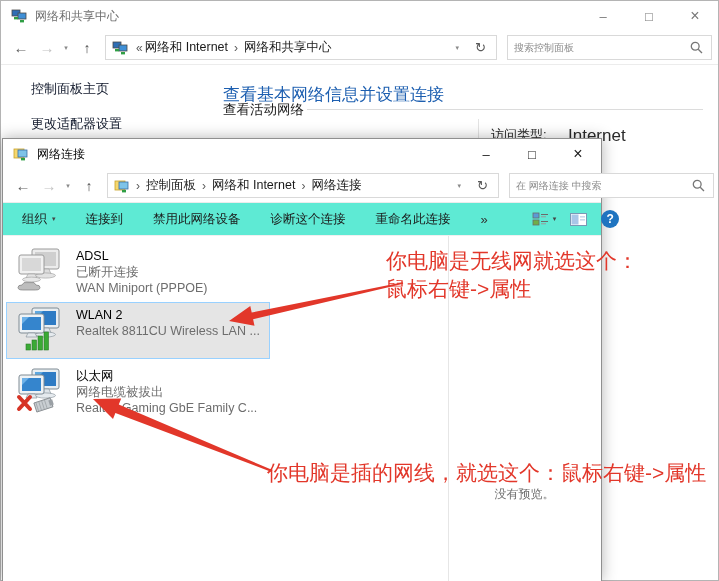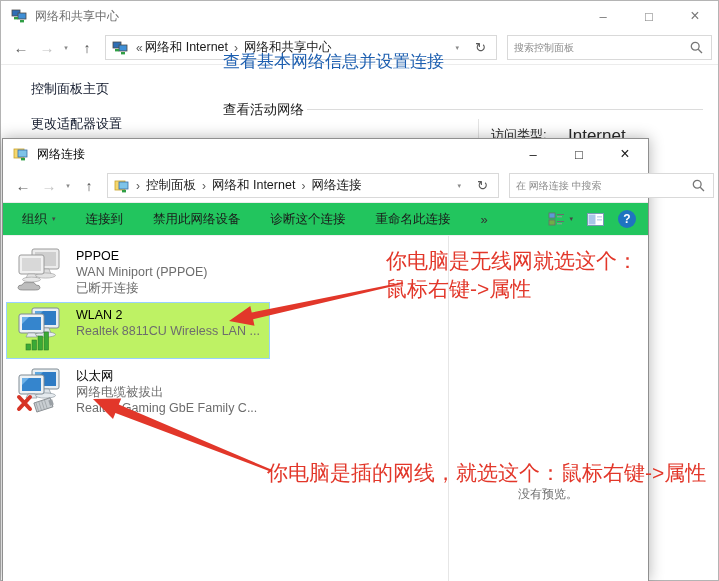--- a/index.html
+++ b/index.html
@@ -5,21 +5,21 @@
   * { box-sizing: border-box; margin: 0; padding: 0; }
   html,body { width:719px; height:581px; }
   body {
     position: relative; overflow: hidden; background:#fff;
     font-family: "Liberation Sans", "DejaVu Sans", sans-serif;
     color:#1a1a1a; -webkit-font-smoothing: antialiased;
   }
   .win { position:absolute; background:#fff; }
   #win-back { inset:0; border:1px solid #b4b4b4; }
   #win-front {
-    left:2px; top:138px; width:647px; height:443px;
+    left:2px; top:138px; width:600px; height:443px;
     border:1px solid #8f8f8f; border-bottom:none;
     box-shadow:0 0 14px rgba(0,0,0,.30); z-index:10;
   }
   
   .titlebar { position:absolute; top:0; left:0; right:0; height:30px; display:flex; align-items:center; background:#fff; }
   .titlebar .app-icon { margin-left:10px; width:16px; height:16px; flex:0 0 16px; }
   .titlebar .title { margin-left:8px; font-size:12px; }
   #win-back .title { color:#6e6e6e; }
   #win-front .title { color:#000; }
   .win-controls { position:absolute; right:0; top:0; height:30px; display:flex; }
@@ -39,40 +39,40 @@
   .crumb-prefix { margin:0 2px 0 8px; color:#5a5a5a; font-size:12px; }
   .crumb { color:#1a1a1a; white-space:nowrap; }
   .bc-caret { position:absolute; right:6px; font-size:7px; color:#8a8a8a; }
   .refreshbox { position:absolute; left:464px; top:4px; width:32px; height:25px; border:1px solid #d9d9d9; border-left:none; display:flex; align-items:center; justify-content:center; font-size:13px; color:#5a5a5a; background:#fff; }
   .searchbox { position:absolute; left:506px; top:4px; width:205px; height:25px; border:1px solid #d9d9d9; display:flex; align-items:center; background:#fff; }
   .searchbox .ph { margin-left:6px; font-size:10px; color:#8c8c8c; white-space:nowrap; }
   .searchbox svg { position:absolute; right:8px; }
   
   .sb-link { position:absolute; left:30px; font-size:13px; color:#0f172a; white-space:nowrap; }
   #sb1 { top:79px; } #sb2 { top:114px; }
-  .cpl-heading { position:absolute; left:222px; top:49px; font-size:17px; color:#1d5fb0; white-space:nowrap; }
+  .cpl-heading { position:absolute; left:222px; top:82px; font-size:17px; color:#1d5fb0; white-space:nowrap; }
   .cpl-section { position:absolute; left:222px; top:100px; font-size:13.5px; color:#1a1a1a; white-space:nowrap; }
   .cpl-rule { position:absolute; left:306px; top:108px; width:396px; height:1px; background:#dcdcdc; }
   .cpl-vline { position:absolute; left:477px; top:118px; width:1px; height:20px; background:#e3e3e3; }
   .acc-label { position:absolute; left:490px; top:125px; font-size:13px; color:#2a2a2a; }
   .acc-value { position:absolute; left:567px; top:125px; font-size:17px; color:#2a2a2a; }
   
-  .toolbar { position:absolute; top:64px; left:0; right:0; height:33px; display:flex; align-items:center; padding-left:19px; background:#22c55e; border-bottom:1px solid #f0f0f0; font-size:12.5px; }
+  .toolbar { position:absolute; top:64px; left:0; right:0; height:33px; display:flex; align-items:center; padding-left:19px; background:#5eead4; border-bottom:1px solid #f0f0f0; font-size:12.5px; }
   .tb-item { margin-right:30px; white-space:nowrap; color:#1a1a1a; display:flex; align-items:center; }
   .tb-caret { font-size:7px; color:#444; margin-left:5px; }
   .tb-overflow { color:#333; font-size:13px; }
   .tb-right { margin-left:auto; display:flex; align-items:center; padding-right:12px; }
   .tb-right > * { margin-left:14px; }
   .help-circle { width:18px; height:18px; border-radius:50%; background:#1f74c0; color:#fff; font-size:12px; font-weight:bold; display:flex; align-items:center; justify-content:center; }
   .view-caret { font-size:7px; color:#444; margin-left:4px; }
   
   .pane-divider { position:absolute; left:445px; top:97px; bottom:0; width:1px; background:#e6e6e6; }
   .adapter { position:absolute; left:3px; width:264px; height:57px; border:1px solid transparent; }
   #adapter-0 { top:104px; } #adapter-1 { top:163px; } #adapter-2 { top:224px; }
-  .adapter.selected { background:#bef264; border-color:#99d1ff; }
+  .adapter.selected { background:#e5e5e5; border-color:#99d1ff; }
   .adapter .ad-icon { position:absolute; left:9px; top:3px; }
   .adapter .ad-text { position:absolute; left:69px; top:4px; line-height:16px; font-size:12.5px; }
   .ad-name { color:#000; }
   .ad-sub { color:#6d6d6d; white-space:nowrap; }
   .preview-empty { position:absolute; left:445px; right:0; top:347px; text-align:center; font-size:12px; color:#6d6d6d; }
   
   #annotation-layer { position:absolute; inset:0; z-index:20; pointer-events:none; }
   .red-note { position:absolute; color:#e2372a; font-size:21px; line-height:28px; white-space:nowrap; }
   #note-wireless { left:386px; top:247px; }
   #note-wired { left:267px; top:459px; }
@@ -218,23 +218,23 @@
       <rect x="19" y="5" width="21" height="14" fill="#cfcfcf"></rect>
       <path d="M26 22 h7 l2 5 h-11 z" fill="#dddddd" stroke="#9a9a9a" stroke-width="0.6"></path>
       <ellipse cx="29.5" cy="28.5" rx="10" ry="2.6" fill="#e2e2e2" stroke="#9a9a9a" stroke-width="0.6"></ellipse>
       <rect x="3" y="8" width="25" height="19" rx="2" fill="#f1f1f1" stroke="#9a9a9a"></rect>
       <rect x="6" y="11" width="19" height="13" fill="#d8d8d8"></rect>
       <path d="M12 27 h7 l2 4 h-11 z" fill="#e4e4e4" stroke="#9a9a9a" stroke-width="0.6"></path>
       <ellipse cx="15.5" cy="32.5" rx="9" ry="2.4" fill="#e8e8e8" stroke="#9a9a9a" stroke-width="0.6"></ellipse>
       <path d="M6 38 q-4 0 -4 2.4 q0 2.6 4.5 2.6 h13 q4.5 0 4.5-2.6 q0-2.4-4-2.4 l-2-2.4 h-10 z" fill="#bdbdbd" stroke="#7d7d7d" stroke-width="0.7"></path>
     </svg>
     <div class="ad-text">
-      <div class="ad-name">PPPOE</div>
+      <div class="ad-name">ADSL</div>
+      <div class="ad-sub">已断开连接</div>
       <div class="ad-sub">WAN Miniport (PPPOE)</div>
-      <div class="ad-sub">已断开连接</div>
     </div>
   </div>
 
   <div class="adapter selected" id="adapter-1">
     <svg class="ad-icon" width="46" height="46" viewBox="0 0 46 46">
       <rect x="16" y="2" width="27" height="20" rx="2" fill="#e9eef2" stroke="#7f8b94"></rect>
       <rect x="19" y="5" width="21" height="14" fill="#2e7bc4"></rect>
       <path d="M19 5 l8 0 l-8 8 z" fill="#5ea8e0"></path>
       <path d="M26 22 h7 l2 5 h-11 z" fill="#dfe5ea" stroke="#7f8b94" stroke-width="0.6"></path>
       <ellipse cx="29.5" cy="28.5" rx="10" ry="2.6" fill="#e5eaee" stroke="#7f8b94" stroke-width="0.6"></ellipse>

